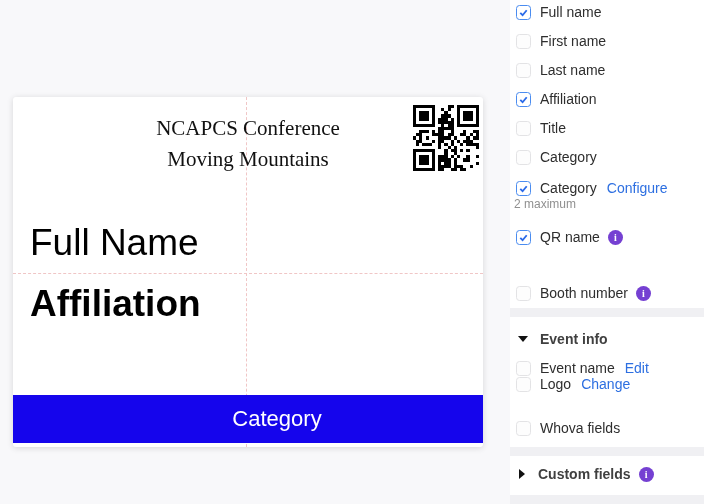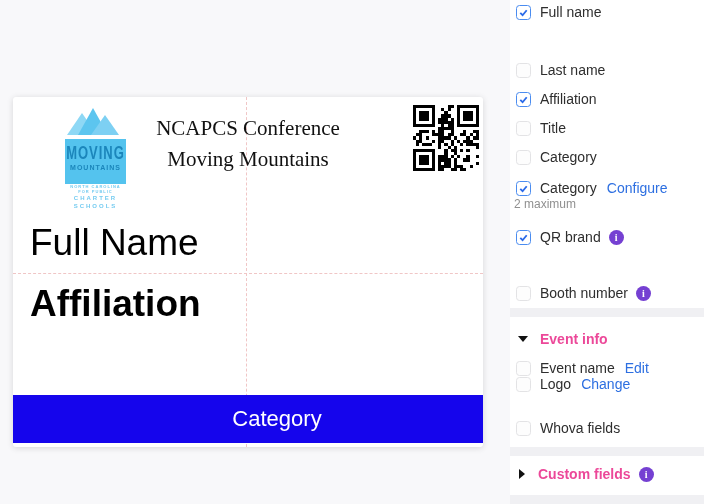--- a/index.html
+++ b/index.html
@@ -58,49 +58,32 @@
     font-size:10px; font-weight:bold; line-height:15px; text-align:center; margin-left:8px;
     flex:none; cursor:pointer; font-family:"Liberation Serif", serif; }
   .band { position:absolute; left:0; width:194px; height:9px; background:#f0f0f3; }
   .hdr { position:absolute; left:0; height:20px; display:flex; align-items:center; cursor:pointer; }
   .hdr .tri-down { width:0; height:0; margin-left:8px; margin-right:12px;
     border-left:5px solid transparent; border-right:5px solid transparent;
     border-top:6px solid #111; }
   .hdr .tri-right { width:0; height:0; margin-left:9px; margin-right:13px;
     border-top:5px solid transparent; border-bottom:5px solid transparent;
     border-left:6px solid #111; }
-  .hdr .htxt { font-size:14px; font-weight:bold; color:#ec4899; }
+  .hdr .htxt { font-size:14px; font-weight:bold; color:#404040; }
 </style>
 </head>
 <body>
 
 <div class="stage">
 
   <div class="left-pane">
     <div class="badge-card">
       <div class="guide-v"></div>
       <div class="guide-h"></div>
 
-      <div class="logo-wrap">
-        <svg width="70" height="28" viewBox="0 0 70 28">
-          <polygon points="9,28 24,6 39,28" fill="#8ed8f5"></polygon>
-          <polygon points="20,28 35,1 50,28" fill="#5cc5ef"></polygon>
-          <polygon points="33,28 47,8 61,28" fill="#7dd0f3"></polygon>
-        </svg>
-        <div class="logo-box">
-          <div class="l1">MOVING</div>
-          <div class="l2">MOUNTAINS</div>
-        </div>
-        <div class="logo-sub">
-          <div class="s1">NORTH CAROLINA</div>
-          <div class="s1">FOR PUBLIC</div>
-          <div class="s2">CHARTER</div>
-          <div class="s2">SCHOOLS</div>
-        </div>
-      </div>
 
       <div class="badge-title">
         <div>NCAPCS Conference</div>
         <div>Moving Mountains</div>
       </div>
 
       <div class="qr-wrap">
         <svg viewBox="0 0 21 21" fill="#000">
           <g id="qr-cells">
               <rect x="11" y="0" width="1" height="1"></rect>
@@ -256,20 +239,24 @@
 
     <div class="row" style="top:2px">
       <span class="cb checked">
           <svg viewBox="0 0 12 12">
             <polyline points="2.5,6.5 5,9 9.5,3.5" fill="none" stroke="#2a6ae8" stroke-width="2"></polyline>
           </svg>
         </span>
       <span class="lbl">Full name</span>
     </div>
 
+    <div class="row" style="top:31px">
+      <span class="cb"></span>
+      <span class="lbl">First name</span>
+    </div>
 
     <div class="row" style="top:60px">
       <span class="cb"></span>
       <span class="lbl">Last name</span>
     </div>
 
     <div class="row" style="top:89px">
       <span class="cb checked">
           <svg viewBox="0 0 12 12">
             <polyline points="2.5,6.5 5,9 9.5,3.5" fill="none" stroke="#2a6ae8" stroke-width="2"></polyline>
@@ -298,21 +285,21 @@
       <span class="link">Configure</span>
     </div>
     <div class="note" style="top:197px">2 maximum</div>
 
     <div class="row" style="top:227px">
       <span class="cb checked">
           <svg viewBox="0 0 12 12">
             <polyline points="2.5,6.5 5,9 9.5,3.5" fill="none" stroke="#2a6ae8" stroke-width="2"></polyline>
           </svg>
         </span>
-      <span class="lbl">QR brand</span>
+      <span class="lbl">QR name</span>
       <span class="info-icon">i</span>
     </div>
 
 
     <div class="row" style="top:283px">
       <span class="cb"></span>
       <span class="lbl">Booth number</span>
       <span class="info-icon">i</span>
     </div>
 

